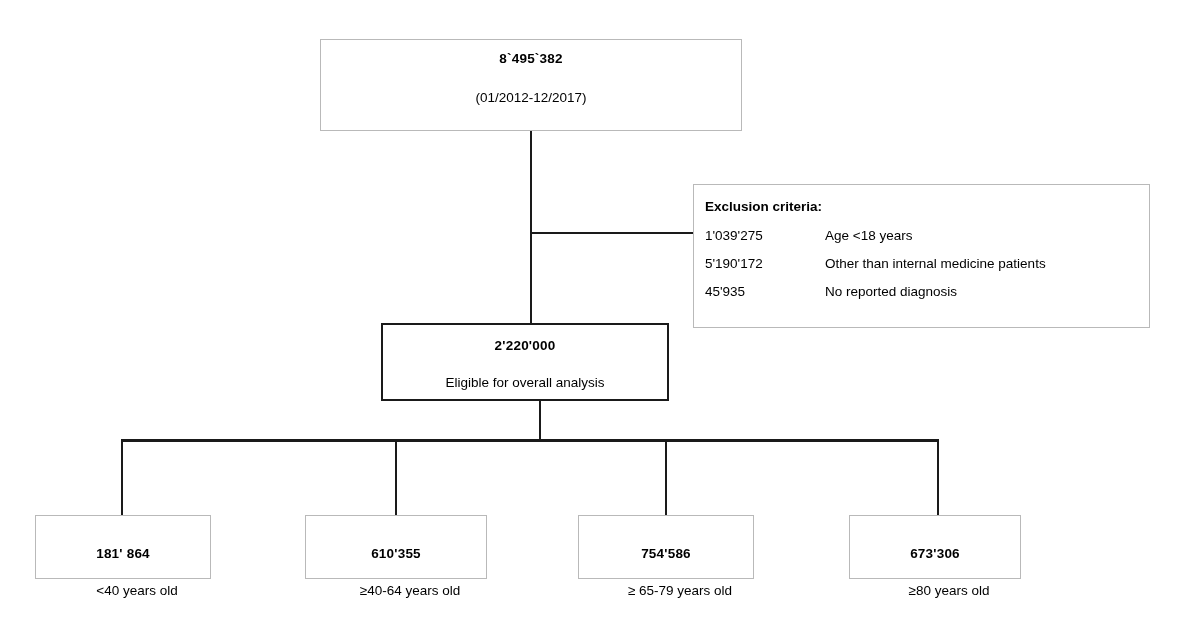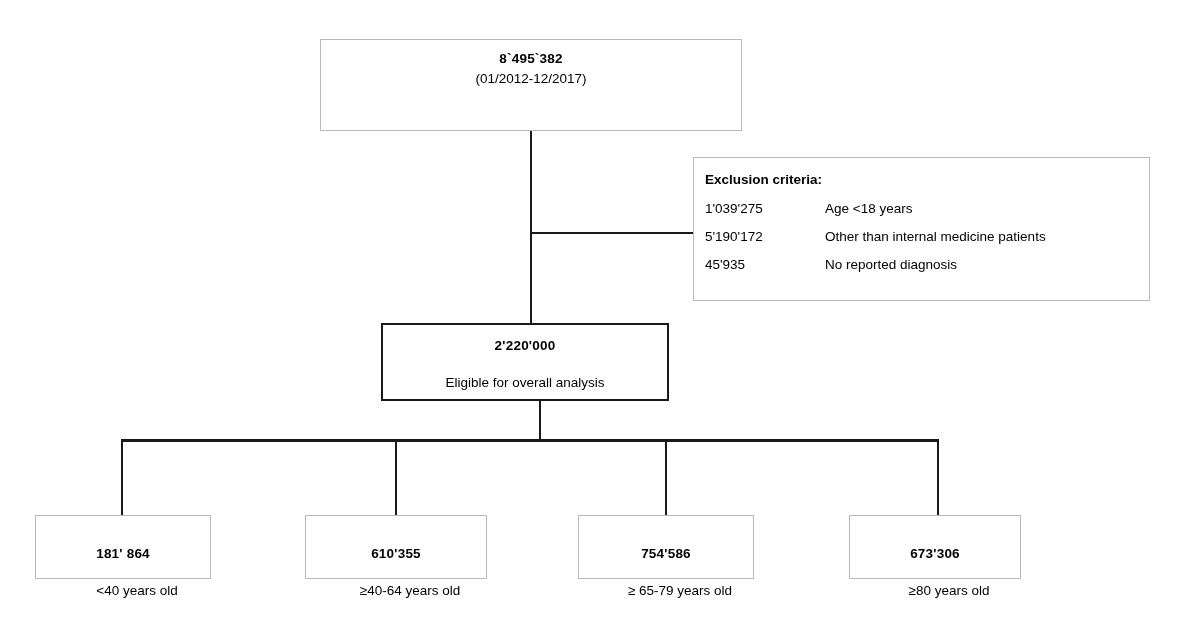--- a/index.html
+++ b/index.html
@@ -46,40 +46,40 @@
     text-align: center;
   }
   .sub-line {
     font-size: 13.5px;
     font-weight: normal;
     line-height: 1.5;
     text-align: center;
   }
 
   
-  #box-source { left: 320px; top: 39px; width: 422px; height: 92px; padding-top: 9px; }
+  #box-source { left: 320px; top: 39px; width: 422px; height: 92px; padding-top: 9px; gap: 19px; }
   #box-source .sub-line { white-space: nowrap; }
 
   
   #box-eligible { left: 381px; top: 323px; width: 288px; height: 78px; padding-top: 11px; }
   #box-eligible .sub-line { margin-top: 17px; }
 
   
   .box-age { height: 64px; padding-top: 28px; }
   .box-age .sub-line { margin-top: 17px; margin-left: 28px; }
   #box-age-0 { left: 35px;  top: 515px; width: 176px; }
   #box-age-1 { left: 305px; top: 515px; width: 182px; }
   #box-age-2 { left: 578px; top: 515px; width: 176px; }
   #box-age-3 { left: 849px; top: 515px; width: 172px; }
 
   
   #box-exclusion {
     position: absolute;
     left: 693px;
-    top: 157px;
+    top: 184px;
     width: 457px;
     height: 144px;
     box-sizing: border-box;
     border: 1px solid #b9b9b9;
     background: #ffffff;
     padding: 14px 0 0 11px;
   }
   #box-exclusion .excl-title {
     font-size: 13.5px;
     font-weight: bold;

